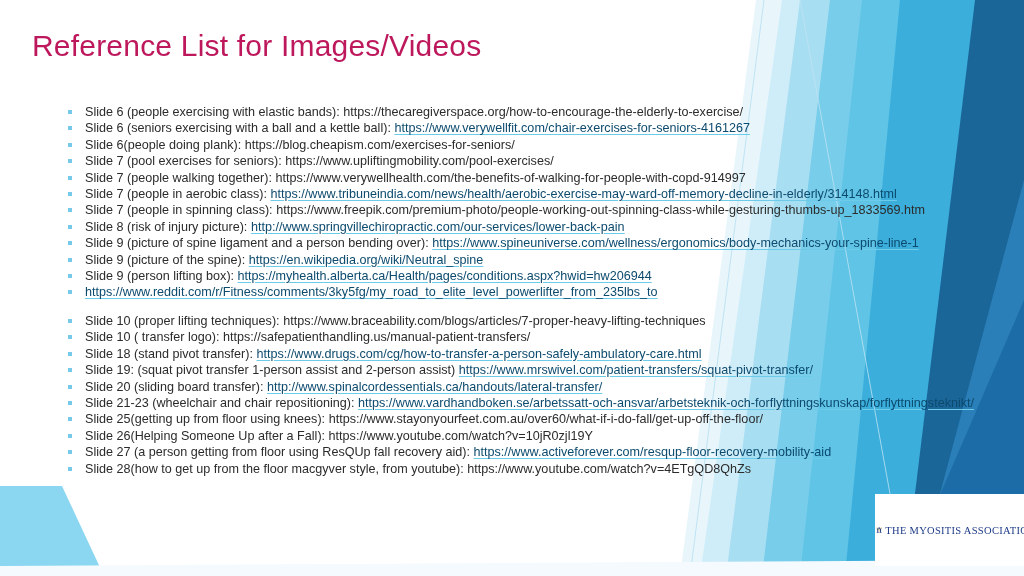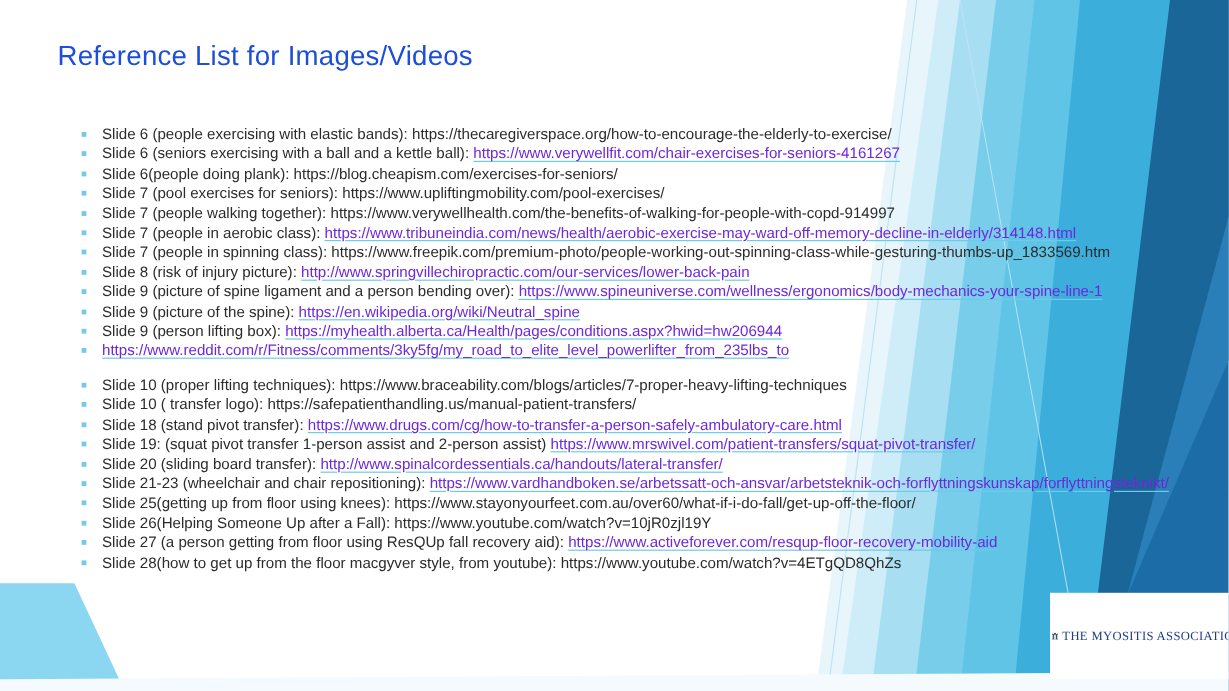--- a/index.html
+++ b/index.html
@@ -29,27 +29,27 @@
     position: absolute;
     inset: 0;
     width: 1024px;
     height: 576px;
     pointer-events: none;
   }
 
   
   #title {
     position: absolute;
-    left: 48px;
+    left: 32px;
     top: 24px;
     width: 820px;
-    font-size: 23px;
+    font-size: 30px;
     font-weight: 400;
     line-height: 44px;
-    color: #1d4ed8;
+    color: #be185d;
     letter-spacing: 0.2px;
     white-space: nowrap;
   }
 
   
   #reference-list {
     position: absolute;
     left: 58px;
     top: 104px;
     width: 980px;
@@ -81,21 +81,21 @@
   .ref-item.wrapped .url-line {
     display: block;
     white-space: nowrap;
   }
 
   .label { color: #2b2b2b; }
 
   .url-plain { color: #2b2b2b; }
 
   .url-link {
-    color: #6d28d9;
+    color: #0c4a6e;
     text-decoration: underline;
     text-decoration-color: #6CCBE8;
     text-underline-offset: 2px;
   }
 
   
   .gap-top { margin-top: 12px; }
 
   
   #logo {

